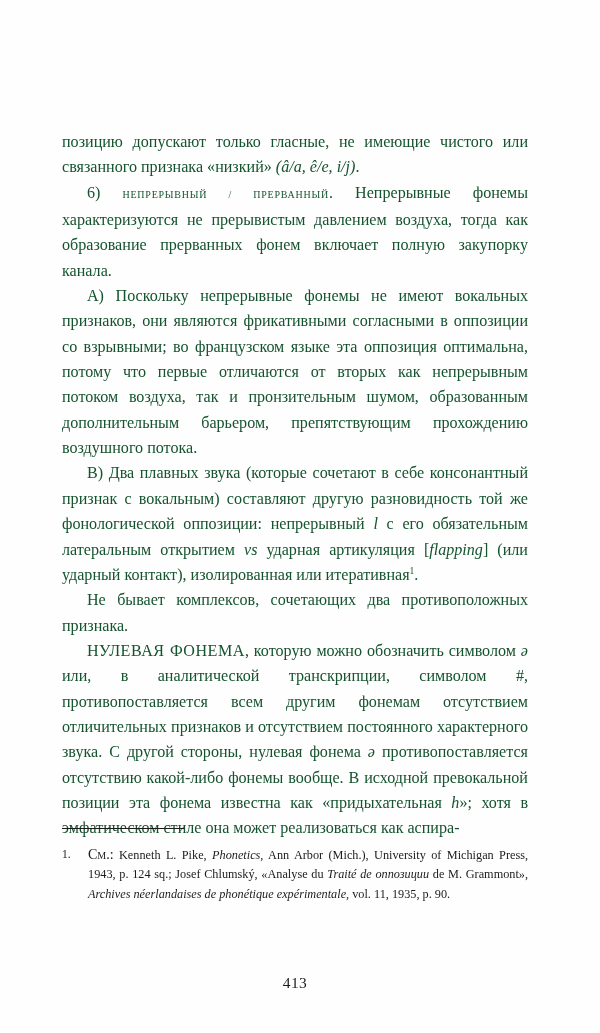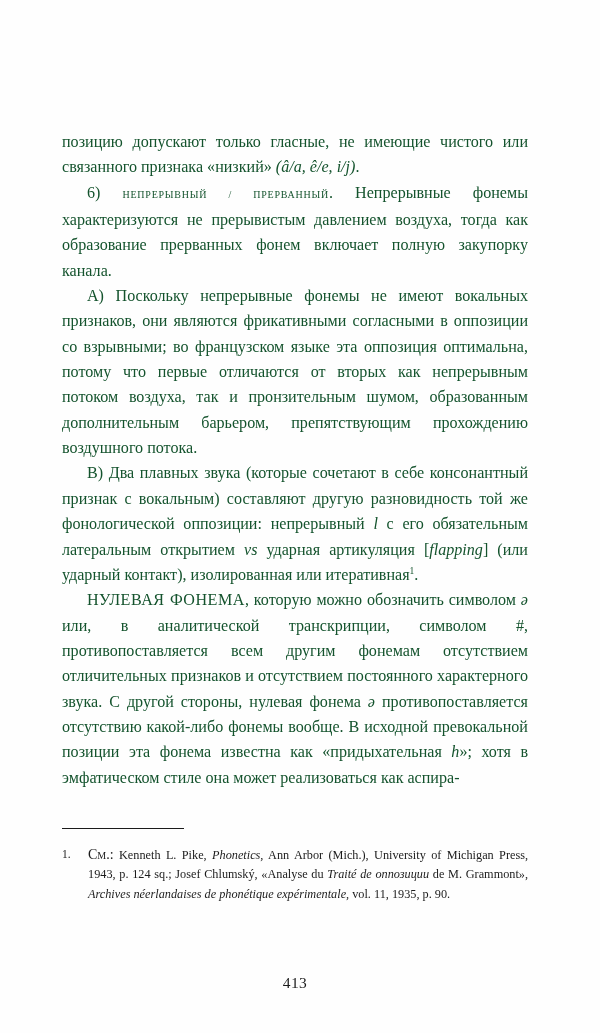--- a/index.html
+++ b/index.html
@@ -132,20 +132,21 @@
   <div class="textblock">
 
     <p>позицию допускают только гласные, не имеющие чистого или связанного признака «низкий» <i>(â/a, ê/e, i/j)</i>.</p>
 
     <p class="indent">6)&nbsp;<span class="sc">НЕПРЕРЫВНЫЙ / ПРЕРВАННЫЙ</span>. Непрерывные фонемы характеризуются не прерывистым давлением воздуха, тогда как образование прерванных фонем включает полную закупорку канала.</p>
 
     <p class="indent">А) Поскольку непрерывные фонемы не имеют вокальных признаков, они являются фрикативными согласными в оппозиции со взрывными; во французском языке эта оппозиция оптимальна, потому что первые отличаются от вторых как непрерывным потоком воздуха, так и пронзительным шумом, образованным дополнительным барьером, препятствующим прохождению воздушного потока.</p>
 
     <p class="indent">В) Два плавных звука (которые сочетают в себе консонантный признак с вокальным) составляют другую разновидность той же фонологической оппозиции: непрерывный <i>l</i> с его обязательным латеральным открытием <i>vs</i> ударная артикуляция [<i>flapping</i>] (или ударный контакт), изолированная или итеративная<sup class="fn">1</sup>.</p>
 
+    <p class="indent">Не бывает комплексов, сочетающих два противоположных признака.</p>
 
     <p class="indent"><span class="caps">НУЛЕВАЯ ФОНЕМА</span>, которую можно обозначить символом <i>ə</i> или, в аналитической транскрипции, символом #, противопоставляется всем другим фонемам отсутствием отличительных признаков и отсутствием постоянного характерного звука. С другой стороны, нулевая фонема <i>ə</i> противопоставляется отсутствию какой-либо фонемы вообще. В исходной превокальной позиции эта фонема известна как «придыхательная <i>h</i>»; хотя в эмфатическом стиле она может реализоваться как аспира-</p>
 
   </div>
 
   <div class="fn-rule"></div>
 
   <div class="footnote">
     <div class="fn-item">
       <span class="fn-num">1.</span><span class="smallcap">См.:</span> Kenneth L.&nbsp;Pike, <i>Phonetics</i>, Ann Arbor (Mich.), University of Michigan Press, 1943, p.&nbsp;124 sq.; Josef Chlumský, «Analyse du <i>Traité de оппозиции</i> de M.&nbsp;Grammont», <i>Archives néerlandaises de phonétique expérimentale,</i> vol.&nbsp;11, 1935, p.&nbsp;90.

